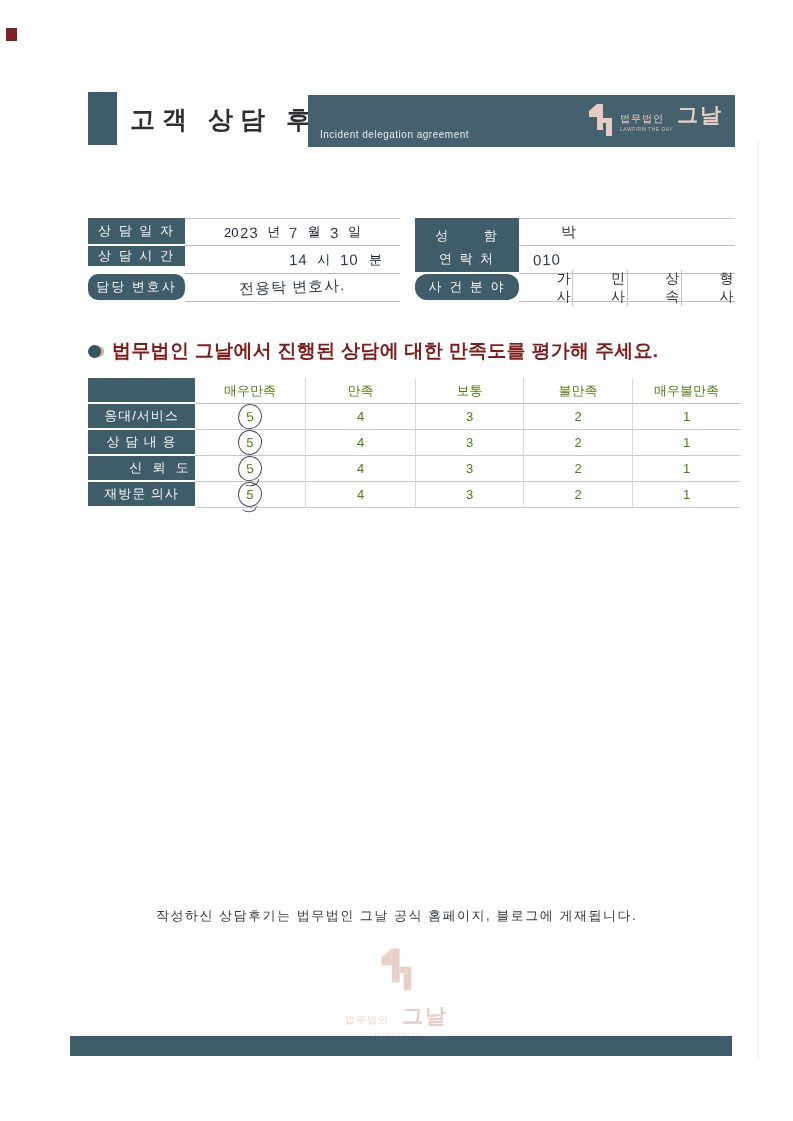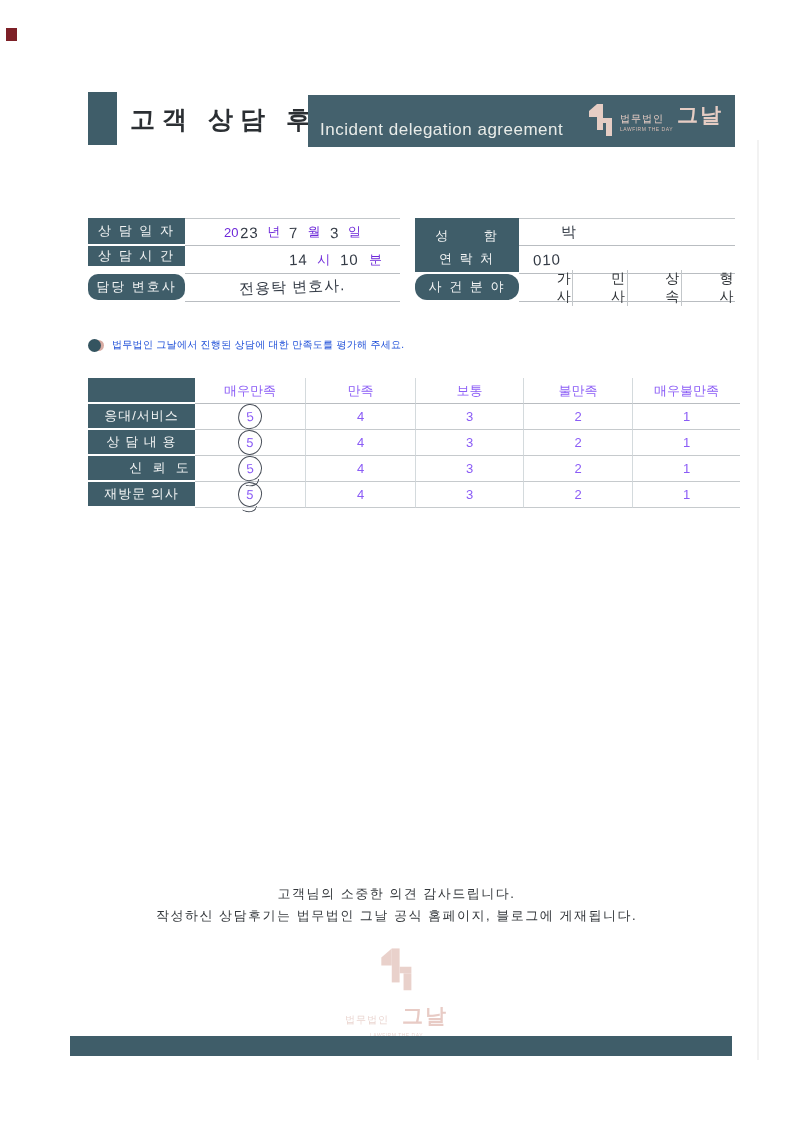--- a/index.html
+++ b/index.html
@@ -9,52 +9,52 @@
   }
   .abs{position:absolute;}
   
   .corner-mark{left:6px;top:28px;width:11px;height:13px;background:#7d2027;}
   .edge-shade{right:34px;top:140px;width:2px;height:920px;background:rgba(0,0,0,.05);}
 
   
   .title-square{left:88px;top:92px;width:29px;height:53px;background:#3f5d69;}
   .page-title{left:130px;top:103px;font-size:25px;font-weight:bold;letter-spacing:7px;color:#2b2f33;}
   .banner{left:308px;top:95px;width:427px;height:52px;background:#44616d;}
-  .banner-caption{position:absolute;left:12px;bottom:7px;color:#e9ece9;font-size:17px;letter-spacing:.5px;}
+  .banner-caption{position:absolute;left:12px;bottom:7px;color:#e9ece9;font-size:10px;letter-spacing:.5px;}
   .banner-logo{position:absolute;right:12px;top:9px;display:flex;align-items:flex-start;gap:6px;}
   .logo-text-col{display:flex;flex-direction:column;line-height:1;}
   .logo-row{display:flex;align-items:baseline;gap:13px;}
   .logo-firm-type{font-size:10px;letter-spacing:1px;color:#e6cdc4;}
   .logo-firm-name{font-size:21px;font-weight:bold;letter-spacing:2px;color:#e6cdc4;}
   .logo-tagline{font-size:5px;letter-spacing:.5px;color:#d7bdb4;margin-top:2px;}
 
   
   .info-label{
     background:#3f5d69;color:#f2f4f4;font-size:13px;display:flex;align-items:center;justify-content:center;
     letter-spacing:2px;box-sizing:border-box;
   }
   .info-value{
     box-sizing:border-box;border-bottom:1px solid #b9bdc1;display:flex;align-items:center;font-size:13px;
   }
-  .print{color:#6d28d9;}
+  .print{color:#0f172a;}
   .hand{color:#343b46;font-size:15px;transform:rotate(-2deg);letter-spacing:1px;}
   .case-cell{flex:1;text-align:center;border-left:1px solid #c3c7ca;font-size:14px;color:#2f3337;padding-left:36px;}
   .case-cell:first-child{border-left:none;}
 
   
   .bullet{width:13px;height:13px;position:relative;}
   .bullet .pink{position:absolute;left:5px;top:1px;width:11px;height:11px;border-radius:50%;background:#d8aba2;}
   .bullet .teal{position:absolute;left:0;top:0;width:13px;height:13px;border-radius:50%;background:#345460;}
   .prompt-row{display:flex;align-items:center;gap:11px;}
-  .prompt-text{font-size:10px;color:#1d4ed8;letter-spacing:.3px;font-weight:normal;}
+  .prompt-text{font-size:19px;color:#7f1d1d;letter-spacing:.3px;font-weight:bold;}
 
   
   .rate-grid{display:grid;grid-template-columns:107px 110px 110px 108px 109px 108px;}
   .rate-cell{height:26px;display:flex;align-items:center;justify-content:center;box-sizing:border-box;
-    border-bottom:1px solid #c6cacd;border-left:1px solid #d4dadd;font-size:13px;color:#8b5cf6;}
+    border-bottom:1px solid #c6cacd;border-left:1px solid #d4dadd;font-size:13px;color:#4d7c0f;}
   .rate-cell.no-left{border-left:none;}
   .rate-head{border-bottom:1px solid #b9bdc1;font-weight:normal;}
   .rate-label{background:#3f5d69;color:#f2f4f4;letter-spacing:1px;border-bottom:2px solid #ffffff;border-left:none;}
   .rate-corner{background:#3f5d69;border-bottom:2px solid #ffffff;border-left:none;}
   .circled{display:inline-flex;align-items:center;justify-content:center;width:22px;height:23px;
     border:1.6px solid #4a505a;border-radius:52% 48% 55% 45%/55% 50% 50% 45%;transform:rotate(-7deg);position:relative;}
   .circled.v2{transform:rotate(4deg);border-radius:45% 55% 50% 50%/50% 45% 55% 50%;}
   .circled .tail{position:absolute;left:5px;bottom:-7px;width:12px;height:8px;border:1.4px solid #4a505a;
     border-top:none;border-left:none;border-radius:0 0 80% 20%;transform:rotate(14deg);}
 
@@ -190,21 +190,20 @@
         <span class="circled v2">5<span class="tail"></span></span>
       </div>
     <div class="rate-cell">4</div>
     <div class="rate-cell">3</div>
     <div class="rate-cell">2</div>
     <div class="rate-cell">1</div>
   </div>
 
 
 
-  <div class="abs thanks" style="top:885px;">고객님의 소중한 의견 감사드립니다.</div>
   <div class="abs thanks" style="top:907px;">작성하신 상담후기는 법무법인 그날 공식 홈페이지, 블로그에 게재됩니다.</div>
 
   <div class="abs footer-logo">
     <svg width="34" height="44" viewBox="0 0 26 33">
       <polygon points="1,7 9,0 9,13 1,13" fill="#dcb3a9"></polygon>
       <rect x="9" y="0" width="6" height="26" fill="#dcb3a9"></rect>
       <rect x="15" y="14" width="9" height="5" fill="#dcb3a9"></rect>
       <rect x="18" y="19" width="6" height="13" fill="#dcb3a9"></rect>
     </svg>
     <div class="logo-row" style="margin-top:10px;">

